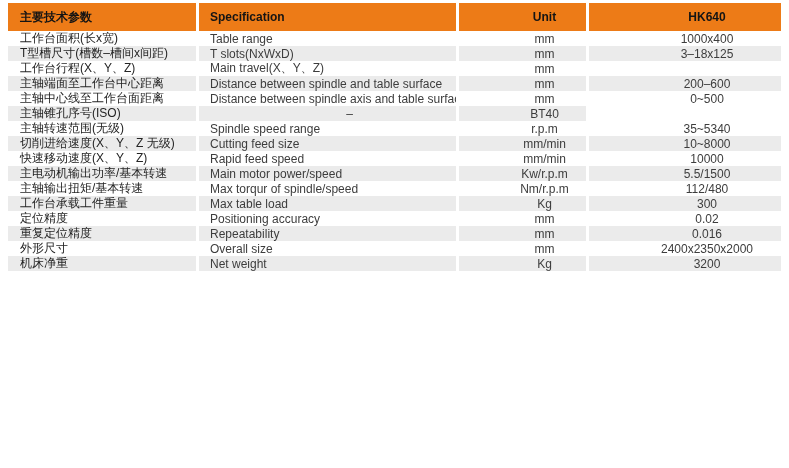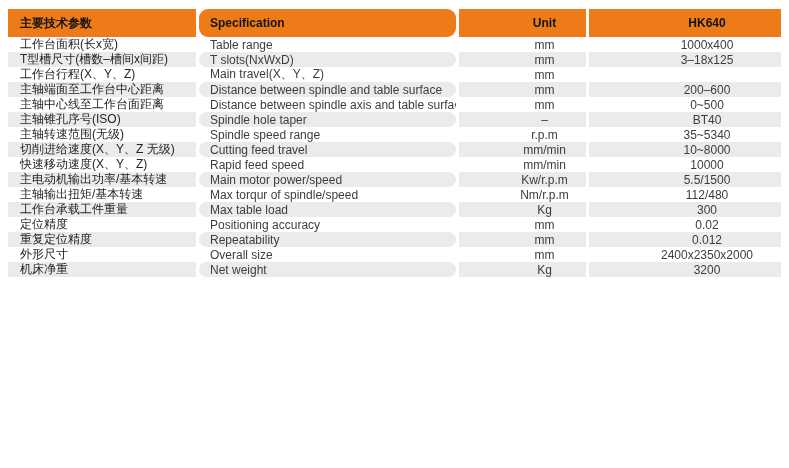--- a/index.html
+++ b/index.html
@@ -6,41 +6,41 @@
   .page{
     position:relative;
     width:789px;height:468px;
     background:#ffffff;
     font-family:"Liberation Sans","DejaVu Sans",sans-serif;
     box-sizing:border-box;
     overflow:hidden;
   }
   .tbl{
     position:absolute;
-    left:8px;top:9px;
+    left:8px;top:3px;
     width:773px;
   }
   .row{
     display:grid;
     grid-template-columns:188px 257px 127px 192px;
     column-gap:3px;
     height:15px;
   }
   .row.header{height:28px;}
   .c{
     display:flex;
     align-items:center;
     font-size:12px;
     color:#3d3d3d;
     box-sizing:border-box;
     white-space:nowrap;
     overflow:hidden;
   }
   .c1{padding-left:12px;color:#242424;}
-  .c2{padding-left:11px;border-radius:9px;}
+  .c2{padding-left:11px;}
   .c3,.c4{justify-content:center;padding-left:44px;}
   .header .c{
     background:#ED7B17;
     font-weight:bold;
     color:#141414;
     font-size:12px;
   }
   .body-rows .row:nth-child(even) .c{background:#EBEBEB;}
   .body-rows .row:nth-child(odd) .c{background:#ffffff;}
 </style>
@@ -85,35 +85,34 @@
 
   <div class="row">
     <div class="c c1">主轴中心线至工作台面距离</div>
     <div class="c c2">Distance between spindle axis and table surface</div>
     <div class="c c3">mm</div>
     <div class="c c4">0~500</div>
   </div>
 
   <div class="row">
     <div class="c c1">主轴锥孔序号(ISO)</div>
-    <div class="c c2">Spindle hole taper</div>
     <div class="c c3">–</div>
     <div class="c c4">BT40</div>
   </div>
 
   <div class="row">
     <div class="c c1">主轴转速范围(无级)</div>
     <div class="c c2">Spindle speed range</div>
     <div class="c c3">r.p.m</div>
     <div class="c c4">35~5340</div>
   </div>
 
   <div class="row">
     <div class="c c1">切削进给速度(X、Y、Z 无级)</div>
-    <div class="c c2">Cutting feed travel</div>
+    <div class="c c2">Cutting feed size</div>
     <div class="c c3">mm/min</div>
     <div class="c c4">10~8000</div>
   </div>
 
   <div class="row">
     <div class="c c1">快速移动速度(X、Y、Z)</div>
     <div class="c c2">Rapid feed speed</div>
     <div class="c c3">mm/min</div>
     <div class="c c4">10000</div>
   </div>
@@ -143,21 +142,21 @@
     <div class="c c1">定位精度</div>
     <div class="c c2">Positioning accuracy</div>
     <div class="c c3">mm</div>
     <div class="c c4">0.02</div>
   </div>
 
   <div class="row">
     <div class="c c1">重复定位精度</div>
     <div class="c c2">Repeatability</div>
     <div class="c c3">mm</div>
-    <div class="c c4">0.012</div>
+    <div class="c c4">0.016</div>
   </div>
 
   <div class="row">
     <div class="c c1">外形尺寸</div>
     <div class="c c2">Overall size</div>
     <div class="c c3">mm</div>
     <div class="c c4">2400x2350x2000</div>
   </div>
 
   <div class="row">

